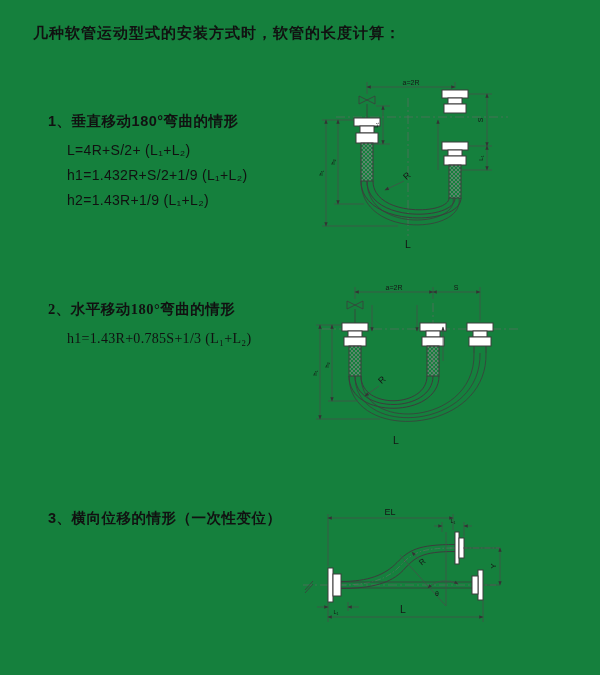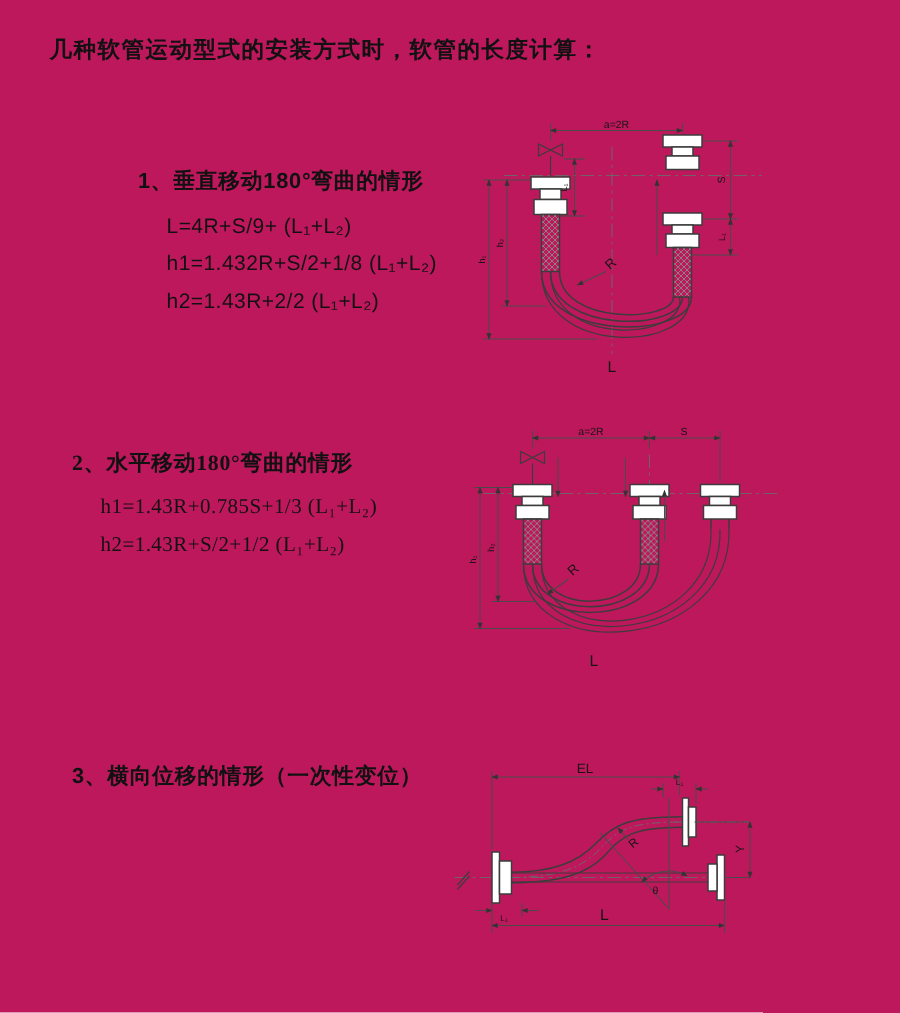--- a/index.html
+++ b/index.html
@@ -1,20 +1,20 @@
 <!DOCTYPE html>
 <html><head>
 <meta charset="utf-8">
 <style>
   html,body{margin:0;padding:0;background:#ffffff;}
-  .page{position:relative;width:600px;height:675px;background:#be185d;overflow:hidden;
+  .page{position:relative;width:600px;height:675px;background:#15803d;overflow:hidden;
         font-family:"Liberation Sans",sans-serif;color:#111;}
   .title{position:absolute;left:33px;top:24px;font-size:15px;font-weight:700;letter-spacing:1px;}
   .section{position:absolute;left:48px;}
-  .sec1{top:113px;margin-left:44px;} .sec2{top:301px;font-family:Liberation Serif, serif;} .sec3{top:510px;text-align:center;}
+  .sec1{top:113px;} .sec2{top:301px;font-family:Liberation Serif, serif;} .sec3{top:510px;text-align:center;}
   .sec-head{font-size:14.5px;font-weight:700;letter-spacing:.5px;line-height:16px;margin-bottom:9px;}
   .formulas{margin-left:19px;}
   .formula{font-size:14px;line-height:25px;letter-spacing:.3px;white-space:pre;}
   .diagram{position:absolute;}
   .d1{left:312px;top:78px;} .d2{left:308px;top:283px;} .d3{left:300px;top:496px;text-align:right;}
   svg{display:block;}
   .ln{fill:none;stroke:#3c3c3c;stroke-width:1;}
   .thin{stroke-width:.8;}
   .dl{fill:none;stroke:#4a4a4a;stroke-width:.7;}
   .cl{fill:none;stroke:#6a6a6a;stroke-width:.6;stroke-dasharray:9 3 2 3;}
@@ -39,31 +39,30 @@
         <path d="M0,4 L4,0 M0,0 L4,4" stroke="#8a8a8a" stroke-width="0.6" fill="none"></path>
       </pattern>
     </defs>
   </svg>
 
   <div class="title">几种软管运动型式的安装方式时，软管的长度计算：</div>
 
   <div class="section sec1">
     <div class="sec-head"><span>1、</span><span>垂直移动180°弯曲的情形</span></div>
     <div class="formulas">
-      <div class="formula">L=4R+S/9+ (L₁+L₂)</div>
-      <div class="formula">h1=1.432R+S/2+1/8 (L₁+L₂)</div>
-      <div class="formula">h2=1.43R+2/2 (L₁+L₂)</div>
+      <div class="formula">L=4R+S/2+ (L₁+L₂)</div>
+      <div class="formula">h1=1.432R+S/2+1/9 (L₁+L₂)</div>
+      <div class="formula">h2=1.43R+1/9 (L₁+L₂)</div>
     </div>
   </div>
 
   <div class="section sec2">
     <div class="sec-head"><span>2、</span><span>水平移动180°弯曲的情形</span></div>
     <div class="formulas">
       <div class="formula">h1=1.43R+0.785S+1/3 (L₁+L₂)</div>
-      <div class="formula">h2=1.43R+S/2+1/2 (L₁+L₂)</div>
     </div>
   </div>
 
   <div class="section sec3">
     <div class="sec-head"><span>3、</span><span>横向位移的情形（一次性变位）</span></div>
   </div>
 
   <div class="diagram d1">
     <svg width="212" height="172" viewBox="0 0 212 172">
       <g>

